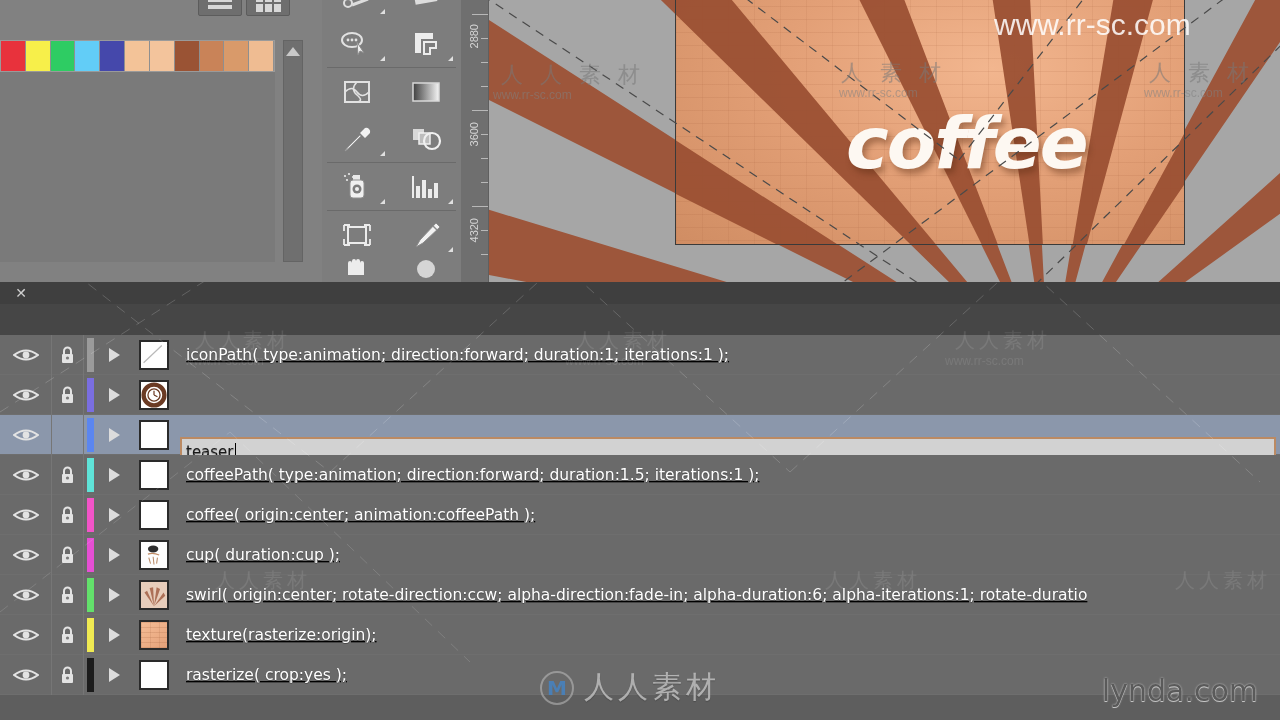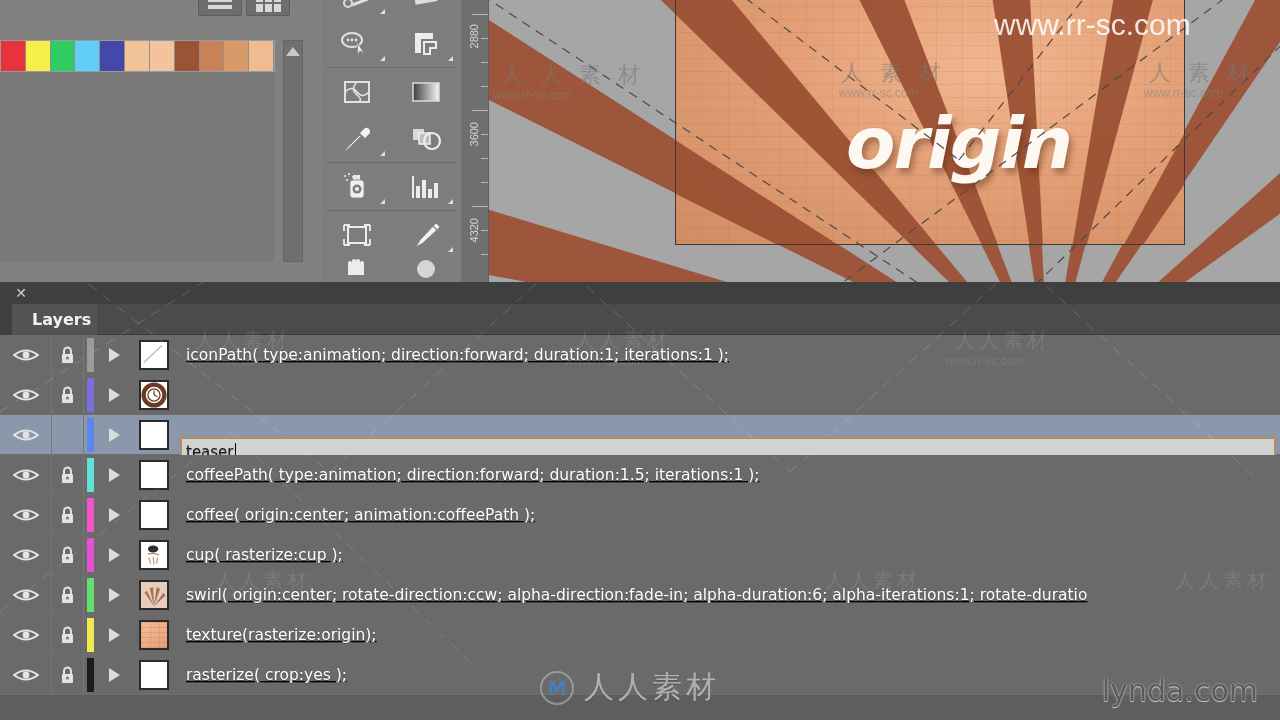--- a/index.html
+++ b/index.html
@@ -484,21 +484,21 @@
             <path d="M0 0 L-480 -470 A670 670 0 0 0 -430 -515 Z"></path>
             <path d="M0 0 L-300 -600 A670 670 0 0 0 -240 -628 Z"></path>
             <path d="M0 0 L-100 -665 A672 672 0 0 0 -35 -672 Z"></path>
             <path d="M0 0 L110 -662 A672 672 0 0 0 175 -648 Z"></path>
             <path d="M0 0 L320 -590 A670 670 0 0 0 378 -553 Z"></path>
             <path d="M0 0 L500 -448 A670 670 0 0 0 545 -392 Z"></path>
             <path d="M0 0 L-640 60 A645 645 0 0 0 -636 130 Z"></path>
           </g>
         </svg>
 
-        <div class="coffee-word">origin</div>
+        <div class="coffee-word">coffee</div>
       </div>
 
       <svg class="guide-diag" viewBox="0 0 791 282" preserveAspectRatio="none">
         <path d="M-60 -40 L500 330" stroke="#4a4a4a" stroke-width="1.2" stroke-dasharray="9 7" fill="none"></path>
         <path d="M500 330 L900 -60" stroke="#4a4a4a" stroke-width="1.2" stroke-dasharray="9 7" fill="none"></path>
         <path d="M180 -60 L470 160" stroke="#4a4a4a" stroke-width="1.2" stroke-dasharray="9 7" fill="none"></path>
         <path d="M470 160 L640 -60" stroke="#4a4a4a" stroke-width="1.2" stroke-dasharray="9 7" fill="none"></path>
         <path d="M330 300 L760 -20" stroke="#4a4a4a" stroke-width="1.2" stroke-dasharray="9 7" fill="none"></path>
       </svg>
 
@@ -511,26 +511,20 @@
       <div class="wm-cn-sub" style="left:655px; top:86px;">www.rr-sc.com</div>
     </div>
   </div>
 
   <div id="layers-panel">
 
     <div id="panel-titlebar">
       <span id="panel-close">✕</span>
     </div>
 
-    <div id="tab-bar">
-      <div class="tab">
-        <span>Layers</span>
-      </div>
-      <div id="tab-rest"></div>
-    </div>
 
     <div id="layer-list">
         <div class="layer-row">
           <div class="cell-eye">
             <svg viewBox="0 0 26 16" class="eye-ico">
               <path d="M1 8 Q13 -1 25 8 Q13 17 1 8 Z" fill="none" stroke="#e3e3e3" stroke-width="2"></path>
               <circle cx="13" cy="8" r="3.4" fill="#e3e3e3"></circle>
             </svg>
           </div>
           <div class="cell-lock">
@@ -679,21 +673,21 @@
           <div class="cell-thumb">
             <div class="thumb">
               <svg viewBox="0 0 30 30" style="position:absolute;inset:0;width:100%;height:100%">
                 <rect width="30" height="30" fill="#fdfdfd"></rect>
                 <ellipse cx="14" cy="8" rx="6" ry="4" fill="#2e2e2e"></ellipse>
                 <path d="M8 14 Q14 12 21 15" stroke="#c08a63" stroke-width="1.4" fill="none"></path>
                 <path d="M9 18 L11 25 M14 17 L15 26 M19 18 L18 25" stroke="#b98a66" stroke-width="1.2" fill="none"></path>
               </svg>
             </div>
           </div>
-          <div class="cell-name"><span>cup( rasterize:cup );</span></div>
+          <div class="cell-name"><span>cup( duration:cup );</span></div>
         </div>
         <div class="layer-row">
           <div class="cell-eye">
             <svg viewBox="0 0 26 16" class="eye-ico">
               <path d="M1 8 Q13 -1 25 8 Q13 17 1 8 Z" fill="none" stroke="#e3e3e3" stroke-width="2"></path>
               <circle cx="13" cy="8" r="3.4" fill="#e3e3e3"></circle>
             </svg>
           </div>
           <div class="cell-lock">
             <svg viewBox="0 0 15 18" class="lock-ico">

